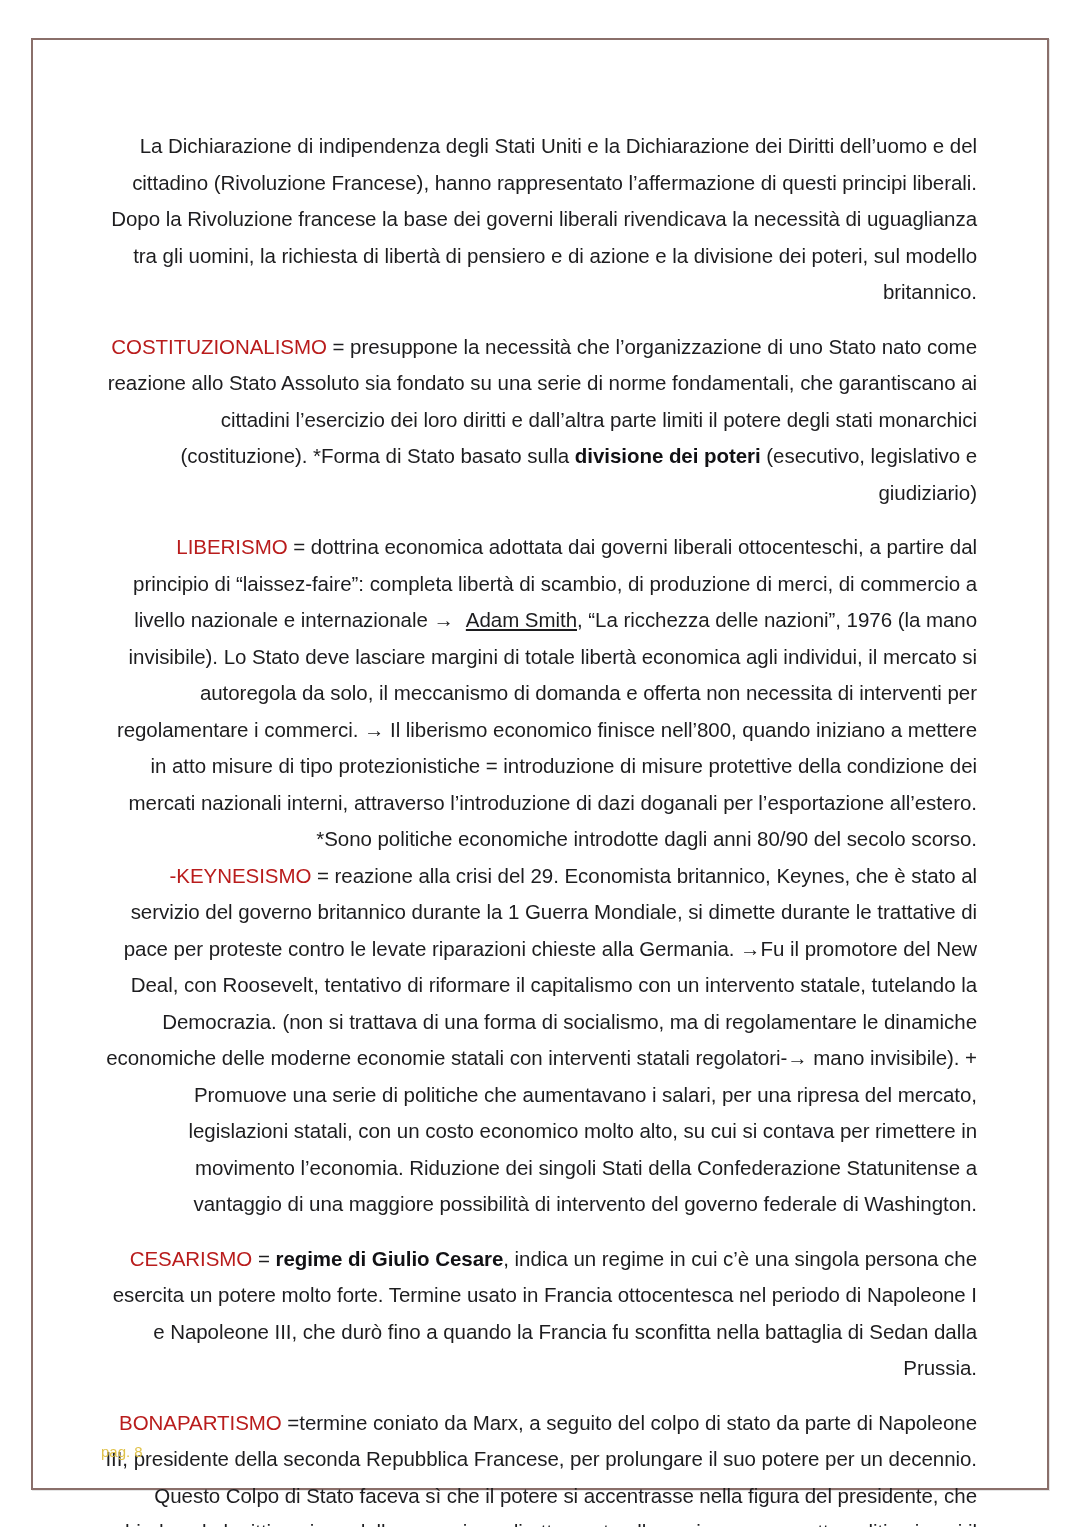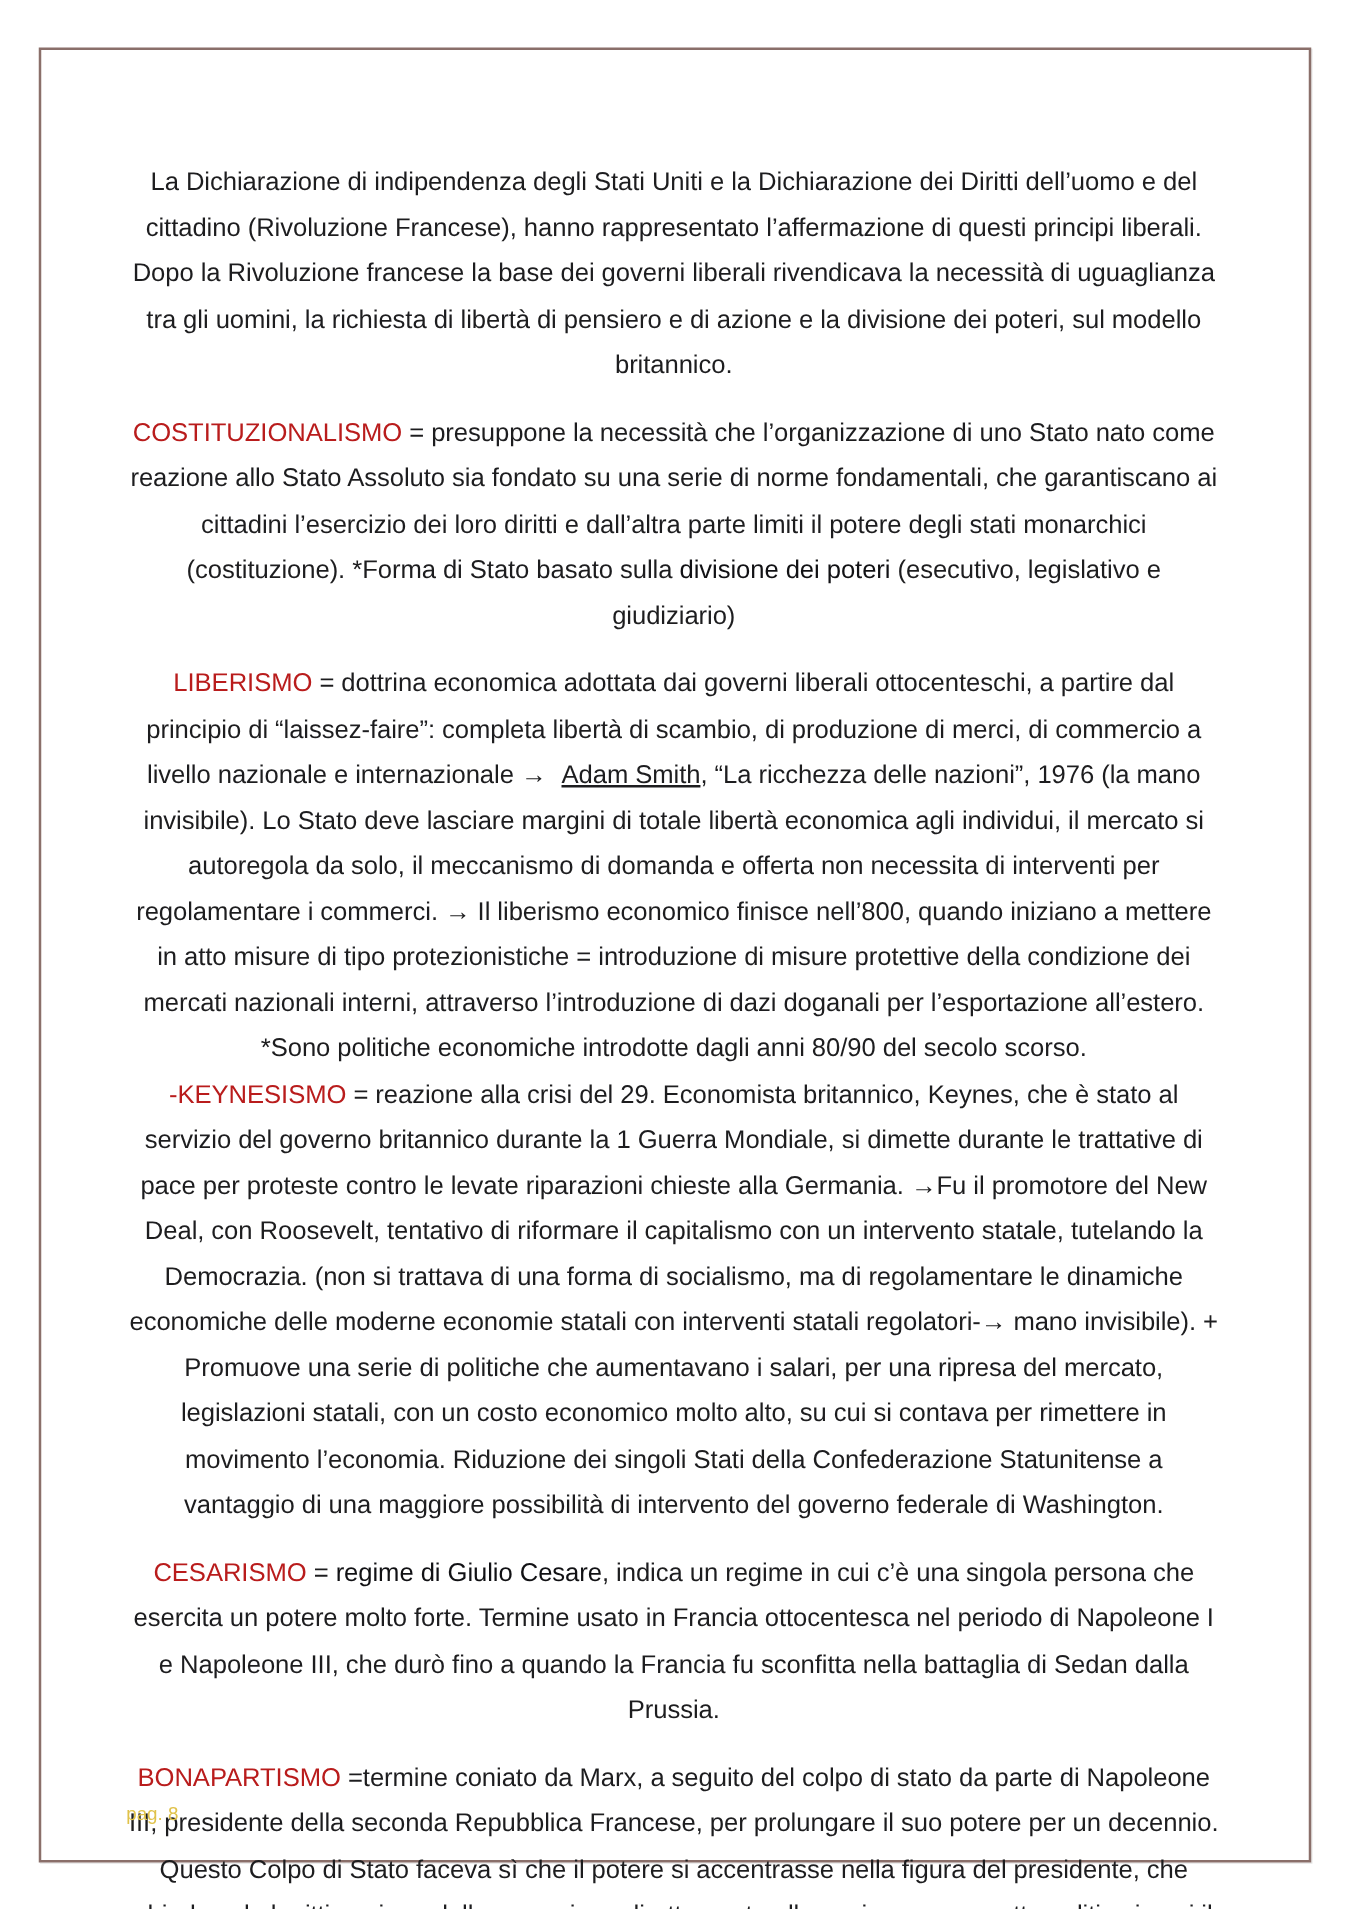--- a/index.html
+++ b/index.html
@@ -31,29 +31,29 @@
     left: 68px;
     top: 88px;
     width: 876px;
   }
 
   p.para {
     margin: 0 0 18px 0;
     font-size: 20.5px;
     line-height: 36.5px;
     color: #1d1d1f;
-    text-align: center;
+    text-align: right;
     letter-spacing: -0.05px;
   }
 
   .term {
     color: #b91c1c;
   }
 
-  .bold { font-weight: normal; color: #111114; }
+  .bold { font-weight: bold; color: #111114; }
   .uline { text-decoration: underline; margin-left: 12px; }
 
   ul.bullets {
     margin: 0 0 0 0;
     padding: 0;
     list-style: none;
   }
   ul.bullets li {
     font-size: 20.5px;
     line-height: 36.5px;

